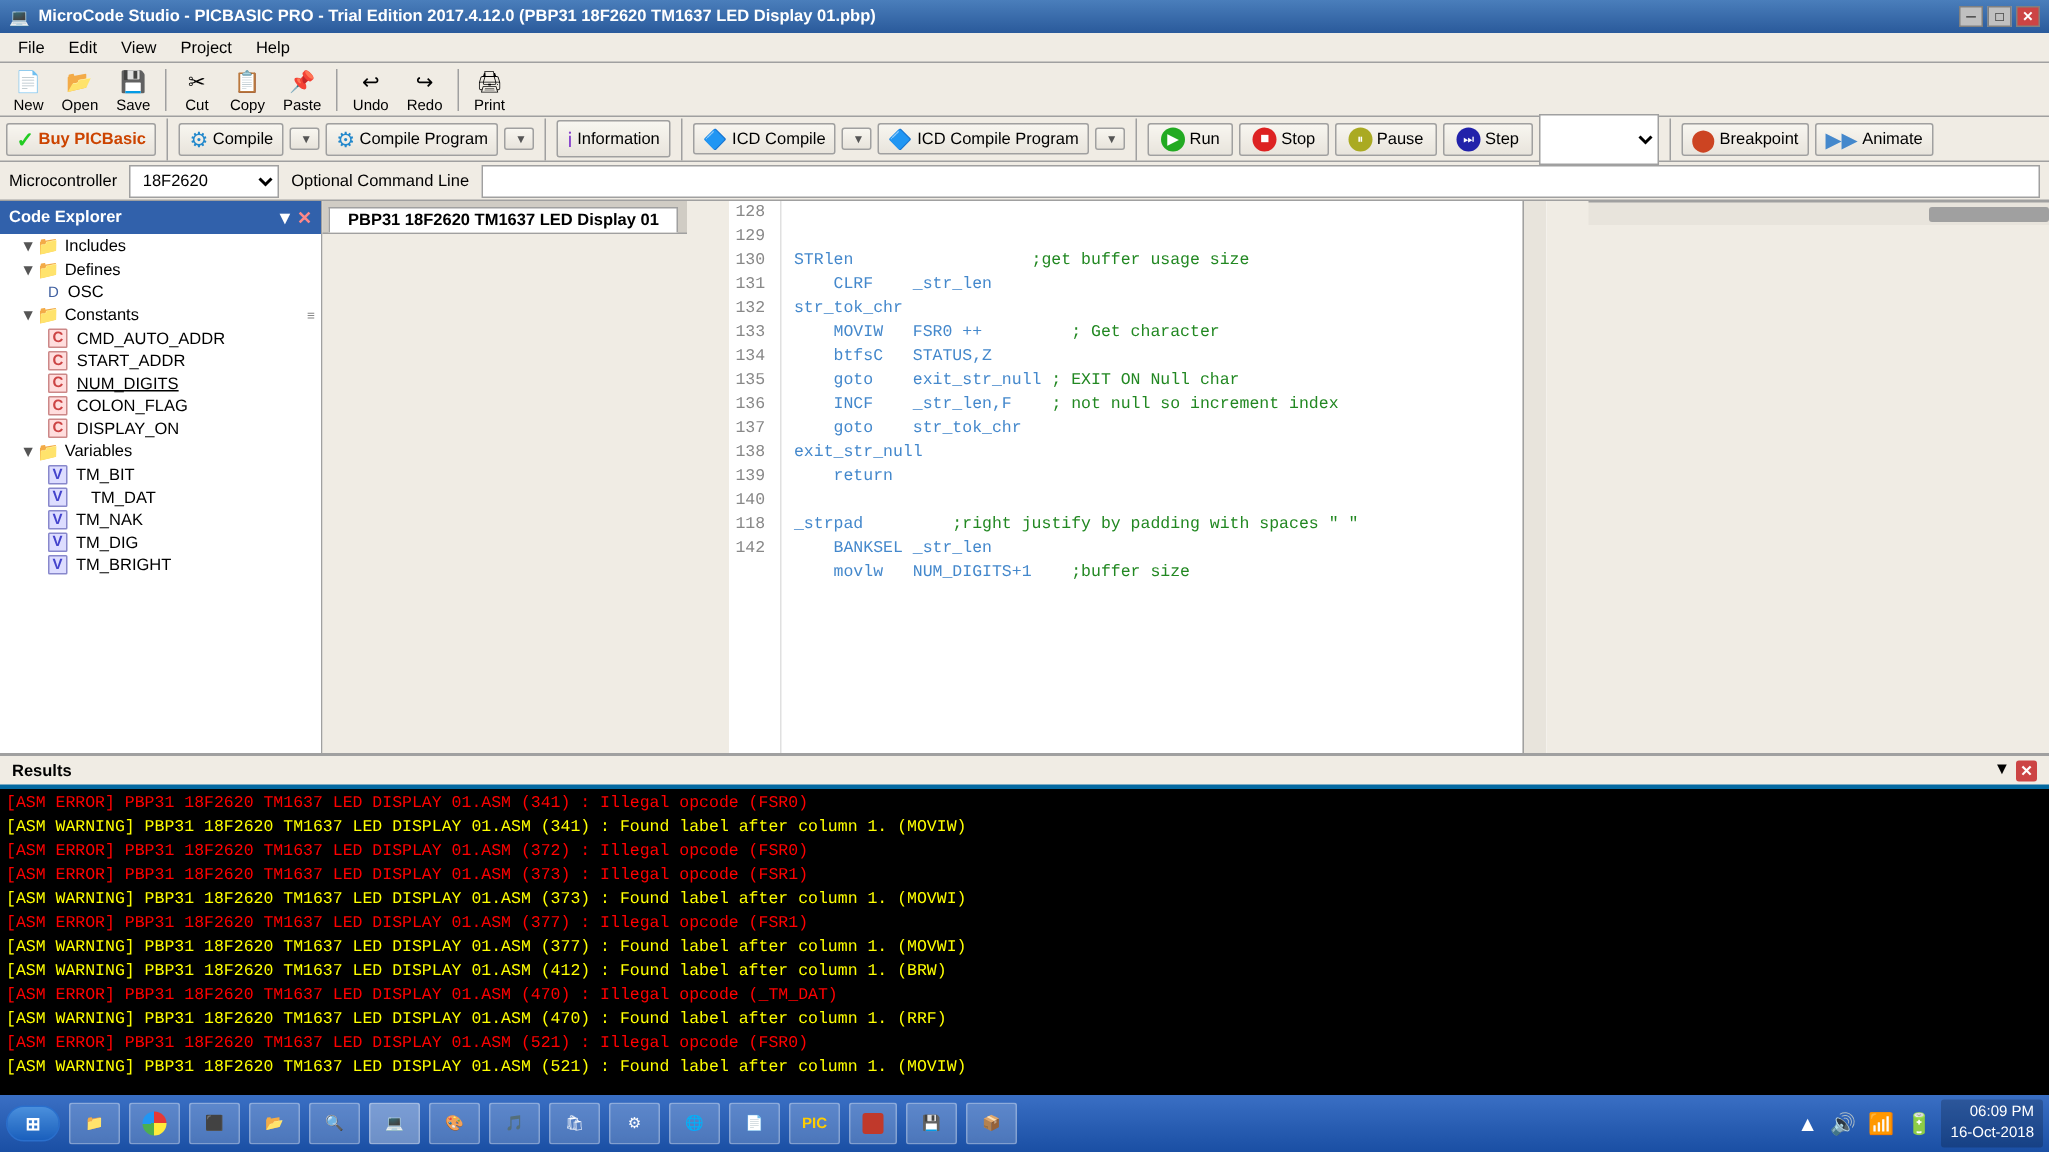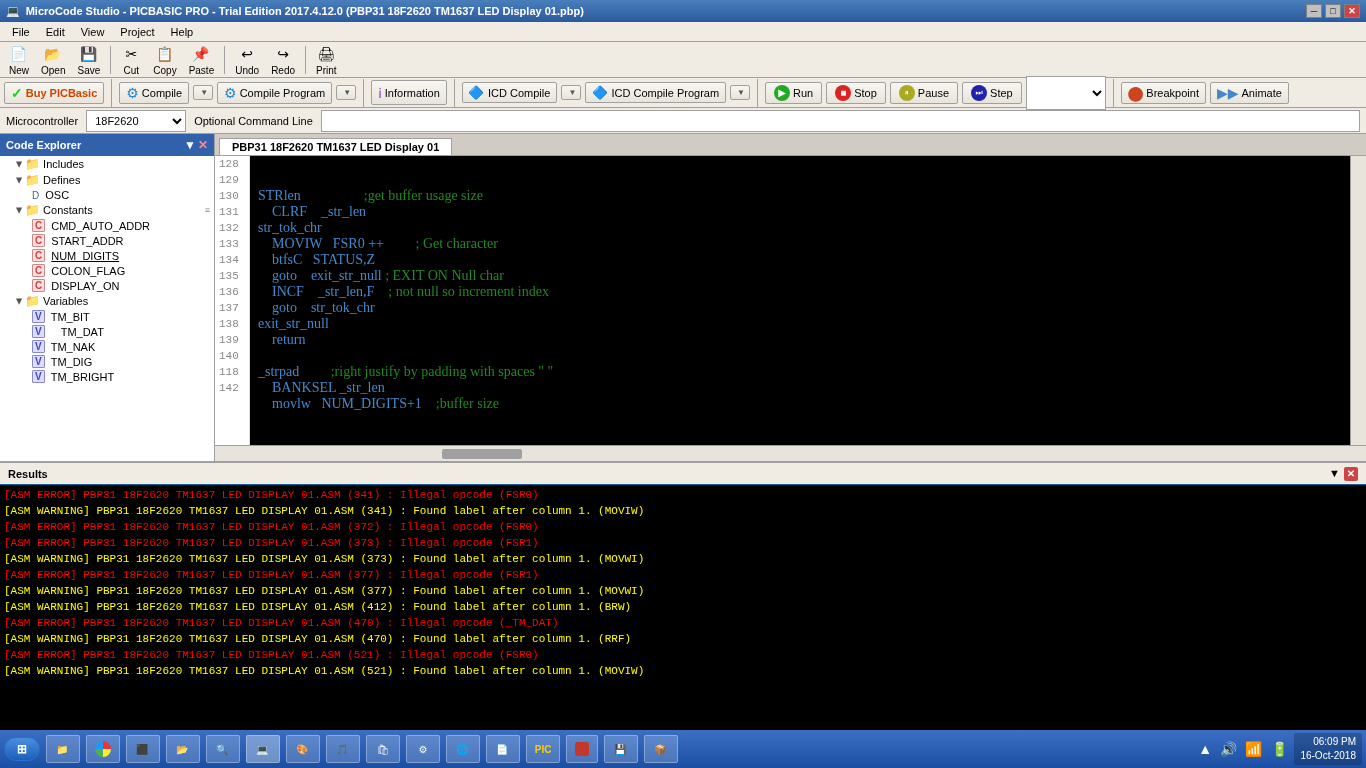--- a/index.html
+++ b/index.html
@@ -185,22 +185,23 @@
     .tree-var { color: #4444cc; font-weight: bold; font-size: 10px; background: #ddddff; border: 1px solid #8888cc; border-radius: 1px; padding: 0 2px; }
     .indent1 { padding-left: 16px; }
     .indent2 { padding-left: 32px; }
     .triangle { font-size: 8px; color: #555; }
     .triangle.open { transform: rotate(90deg); display: inline-block; }
 
     
     #editor-area {
       flex: 1;
       display: flex;
-      flex-direction: column;
+      flex-direction: row;
       background: #f0ece4;
+      gap: 28px;
     }
     #editor-tabs {
       height: 22px;
       background: #d0ccc4;
       display: flex;
       align-items: flex-end;
       padding: 0 4px;
       border-bottom: 1px solid #a0a0a0;
     }
     .editor-tab {
@@ -211,40 +212,40 @@
       background: #e8e4dc;
       cursor: pointer;
       margin-right: 2px;
     }
     .editor-tab.active {
       background: white;
       font-weight: bold;
     }
     #editor-content {
       flex: 1;
-      background: #000000;
+      background: #ffffff;
       overflow: hidden;
       display: flex;
       position: relative;
     }
     #line-numbers {
       width: 35px;
       background: white;
       color: #888;
       font-family: 'Courier New', monospace;
       font-size: 11px;
       padding: 0 4px;
       border-right: 1px solid #e0e0e0;
       line-height: 16px;
       overflow: hidden;
     }
     #code-content {
       flex: 1;
-      font-family: Liberation Serif, serif;
-      font-size: 14px;
+      font-family: Liberation Mono, monospace;
+      font-size: 11px;
       line-height: 16px;
       padding: 0 8px;
       overflow: hidden;
       white-space: pre;
     }
     #scrollbar-right {
       width: 16px;
       background: #e8e4dc;
       border-left: 1px solid #a0a0a0;
     }
@@ -262,21 +263,21 @@
       border-top: 2px solid #a0a0a0;
       display: flex;
       flex-direction: column;
     }
     #results-header {
       background: #f0ece4;
       height: 22px;
       display: flex;
       align-items: center;
       padding: 0 8px;
-      border-bottom: 1px solid #0369a1;
+      border-bottom: 3px solid #0369a1;
       font-size: 11px;
       font-weight: bold;
     }
     #results-header-controls { margin-left: auto; }
     #results-content {
       flex: 1;
       background: black;
       font-family: 'Courier New', monospace;
       font-size: 11px;
       line-height: 16px;
@@ -467,21 +468,21 @@
 
 <div id="cmdbar">
   <span class="cmd-label">Microcontroller</span>
   <select class="cmd-select">
     <option>18F2620</option>
   </select>
   <span class="cmd-label">Optional Command Line</span>
   <input type="text" class="cmd-input" value="" style="">
 </div>
 
-<div id="main-area" style="height: 327px; display:flex;">
+<div id="main-area" style="height: 368px; display:flex;">
 
   <div id="code-explorer">
     <div id="explorer-header">
       <span>Code Explorer</span>
       <div id="explorer-header-controls">
         <span class="exp-ctrl">▼</span>
         <span class="exp-ctrl" style="color:#ff8888;">✕</span>
       </div>
     </div>
     <div id="explorer-content">

